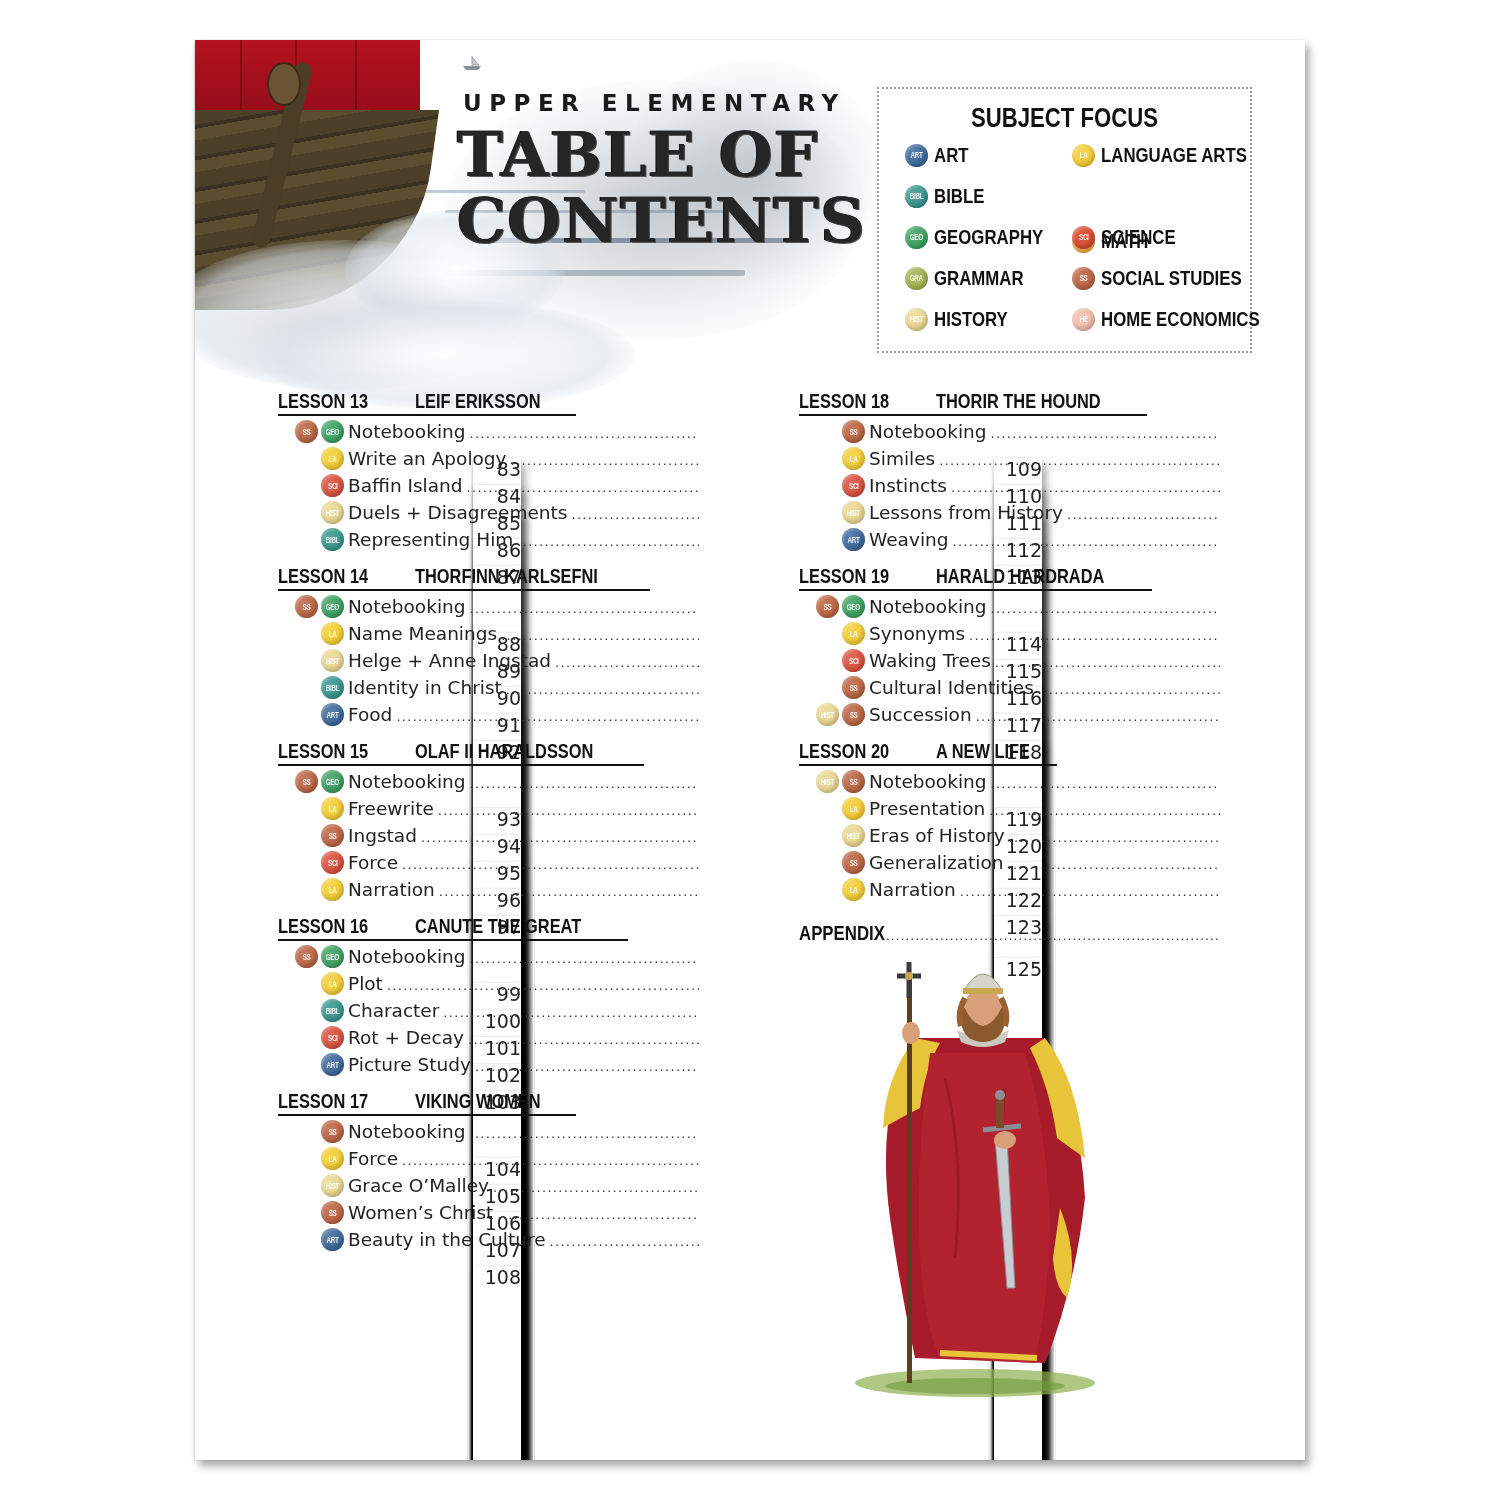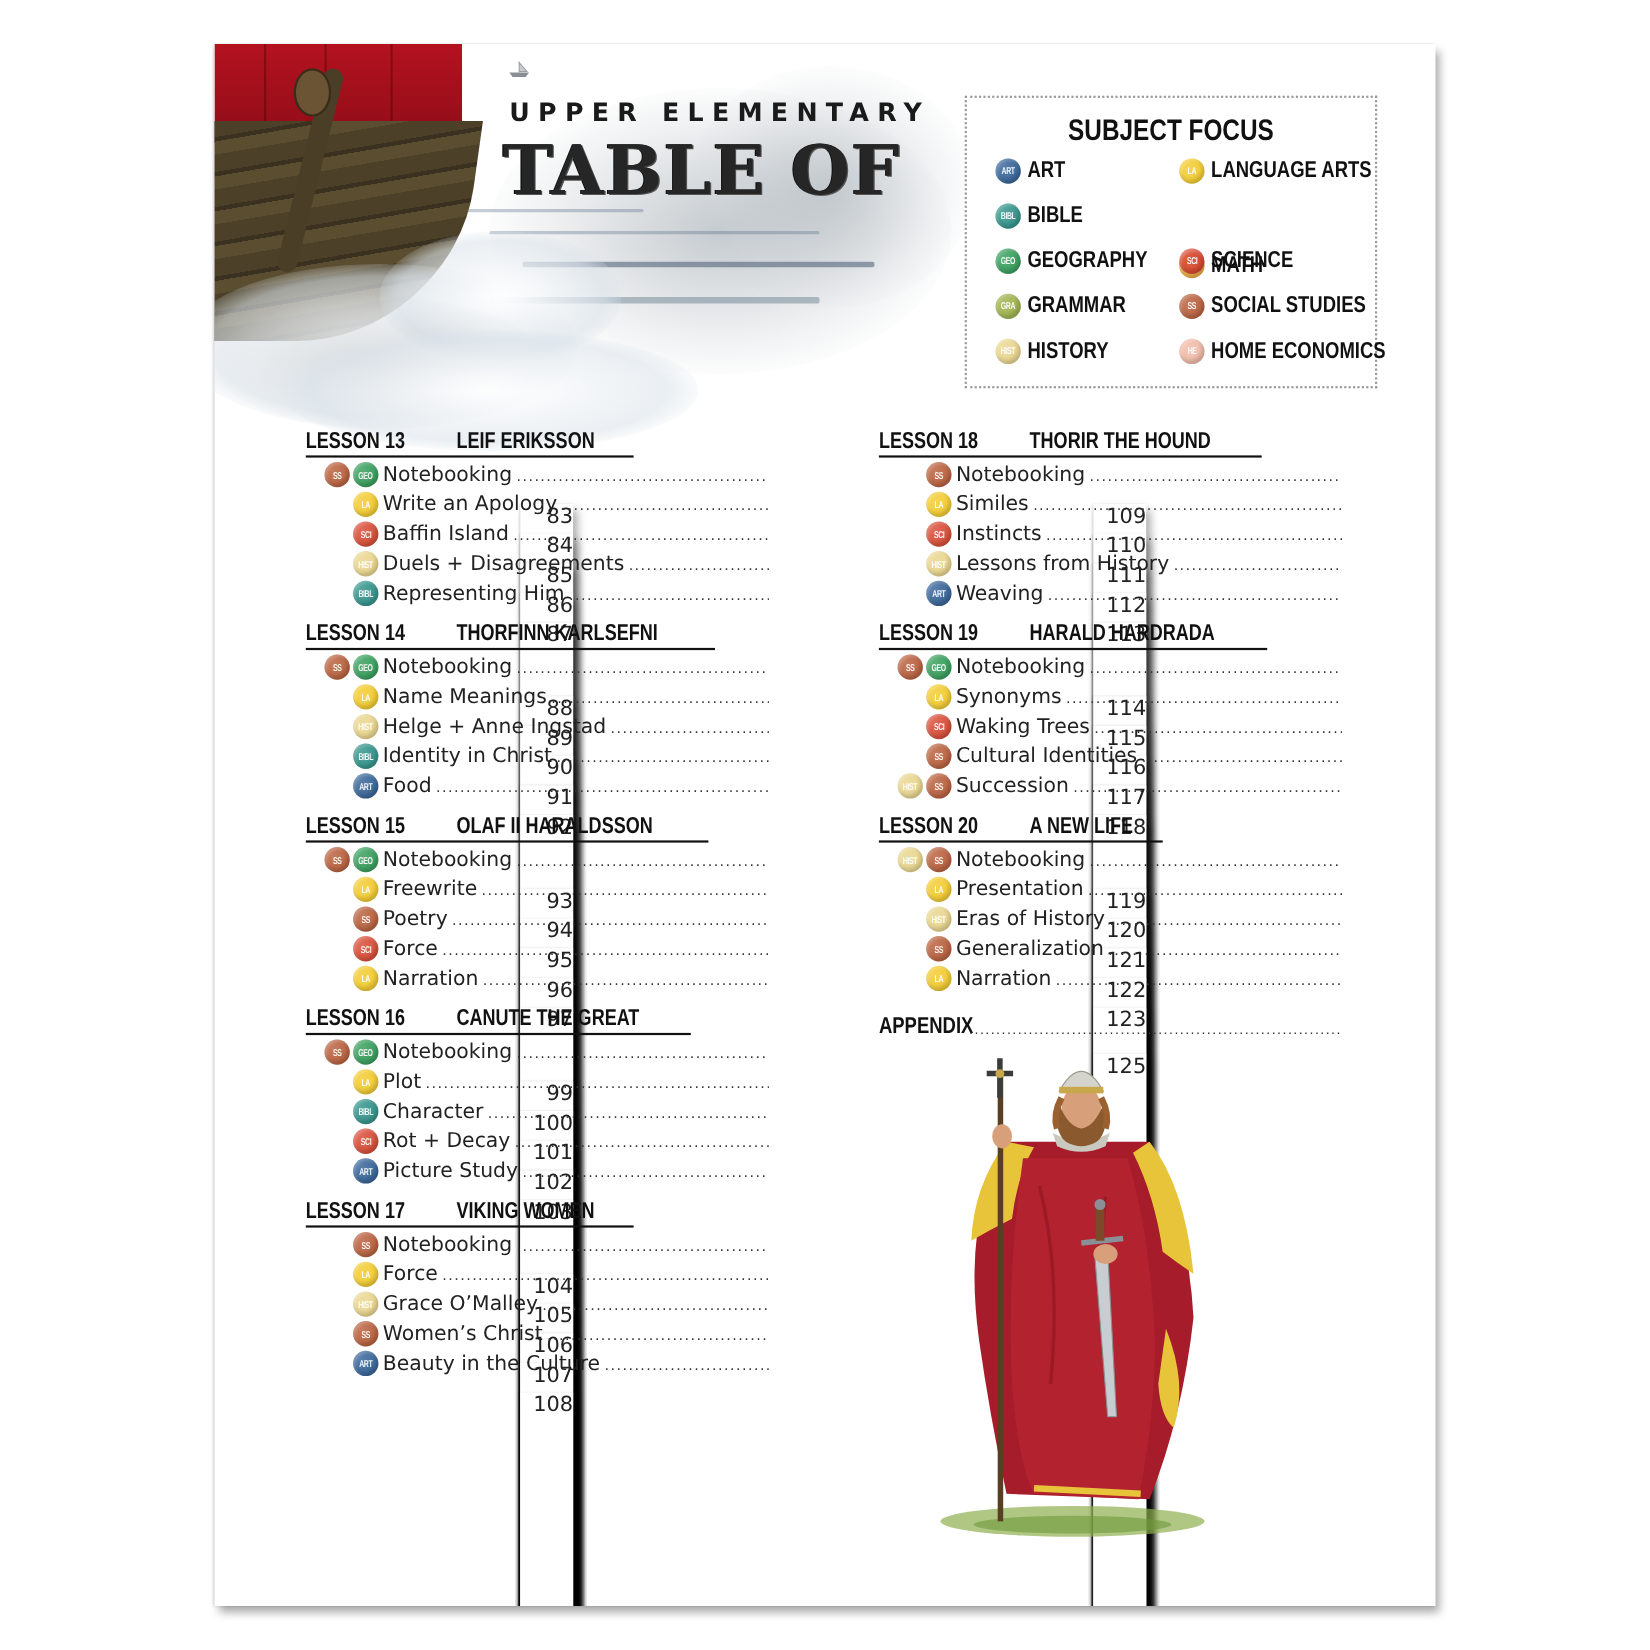--- a/index.html
+++ b/index.html
@@ -79,20 +79,21 @@
     <div class="wave" style="left:150px;top:170px;width:220px;height:120px;"></div>
     <div class="mist" style="left:0px;top:230px;width:300px;height:120px;opacity:0.7;"></div>
     <div class="wave" style="left:60px;top:260px;width:380px;height:110px;"></div>
     <svg class="distant-ship" viewBox="0 0 22 16">
       <path d="M2 11 L20 11 L17 15 L5 15 Z" fill="#8a8f96"></path>
       <path d="M11 1 L11 11 M11 2 L18 10 L11 10" stroke="#9aa0a6" fill="#c8ccd0"></path>
     </svg>
     <div class="title-small">UPPER ELEMENTARY</div>
     <div class="title-big">
       <div>TABLE OF</div>
+      <div>CONTENTS</div>
     </div>
   </div>
 
   <div class="legend">
     <div class="legend-title">SUBJECT FOCUS</div>
     <div id="legend-items">
         <div class="legend-item" style="left: 26px; top: 52px;">
           <span class="badge" style="background: radial-gradient(circle at 35% 35%, rgba(47, 94, 148, 0.8), rgb(47, 94, 148)); color: rgba(255, 255, 255, 0.92);">
             <span>ART</span>
           </span>
@@ -283,21 +284,21 @@
           </span>
           <span class="title">Freewrite</span>
           <span class="dots">....................................................................................................</span>
           <span class="page">94</span>
         </div><div class="entry">
           <span class="icons">
             <span class="badge" style="background: radial-gradient(circle at 35% 35%, rgba(182, 90, 54, 0.8), rgb(182, 90, 54)); color: rgba(255, 255, 255, 0.92);">
               <span>SS</span>
             </span>
           </span>
-          <span class="title">Poetry</span>
+          <span class="title">Ingstad</span>
           <span class="dots">....................................................................................................</span>
           <span class="page">95</span>
         </div><div class="entry">
           <span class="icons">
             <span class="badge" style="background: radial-gradient(circle at 35% 35%, rgba(214, 69, 47, 0.8), rgb(214, 69, 47)); color: rgba(255, 255, 255, 0.92);">
               <span>SCI</span>
             </span>
           </span>
           <span class="title">Force</span>
           <span class="dots">....................................................................................................</span>

